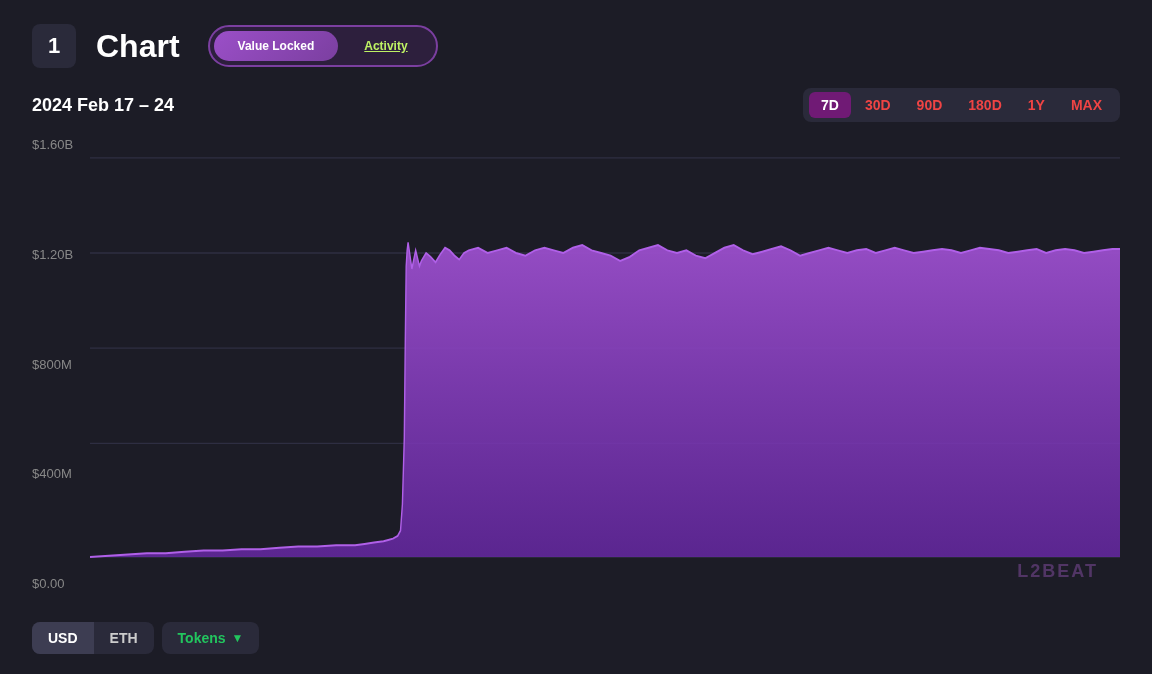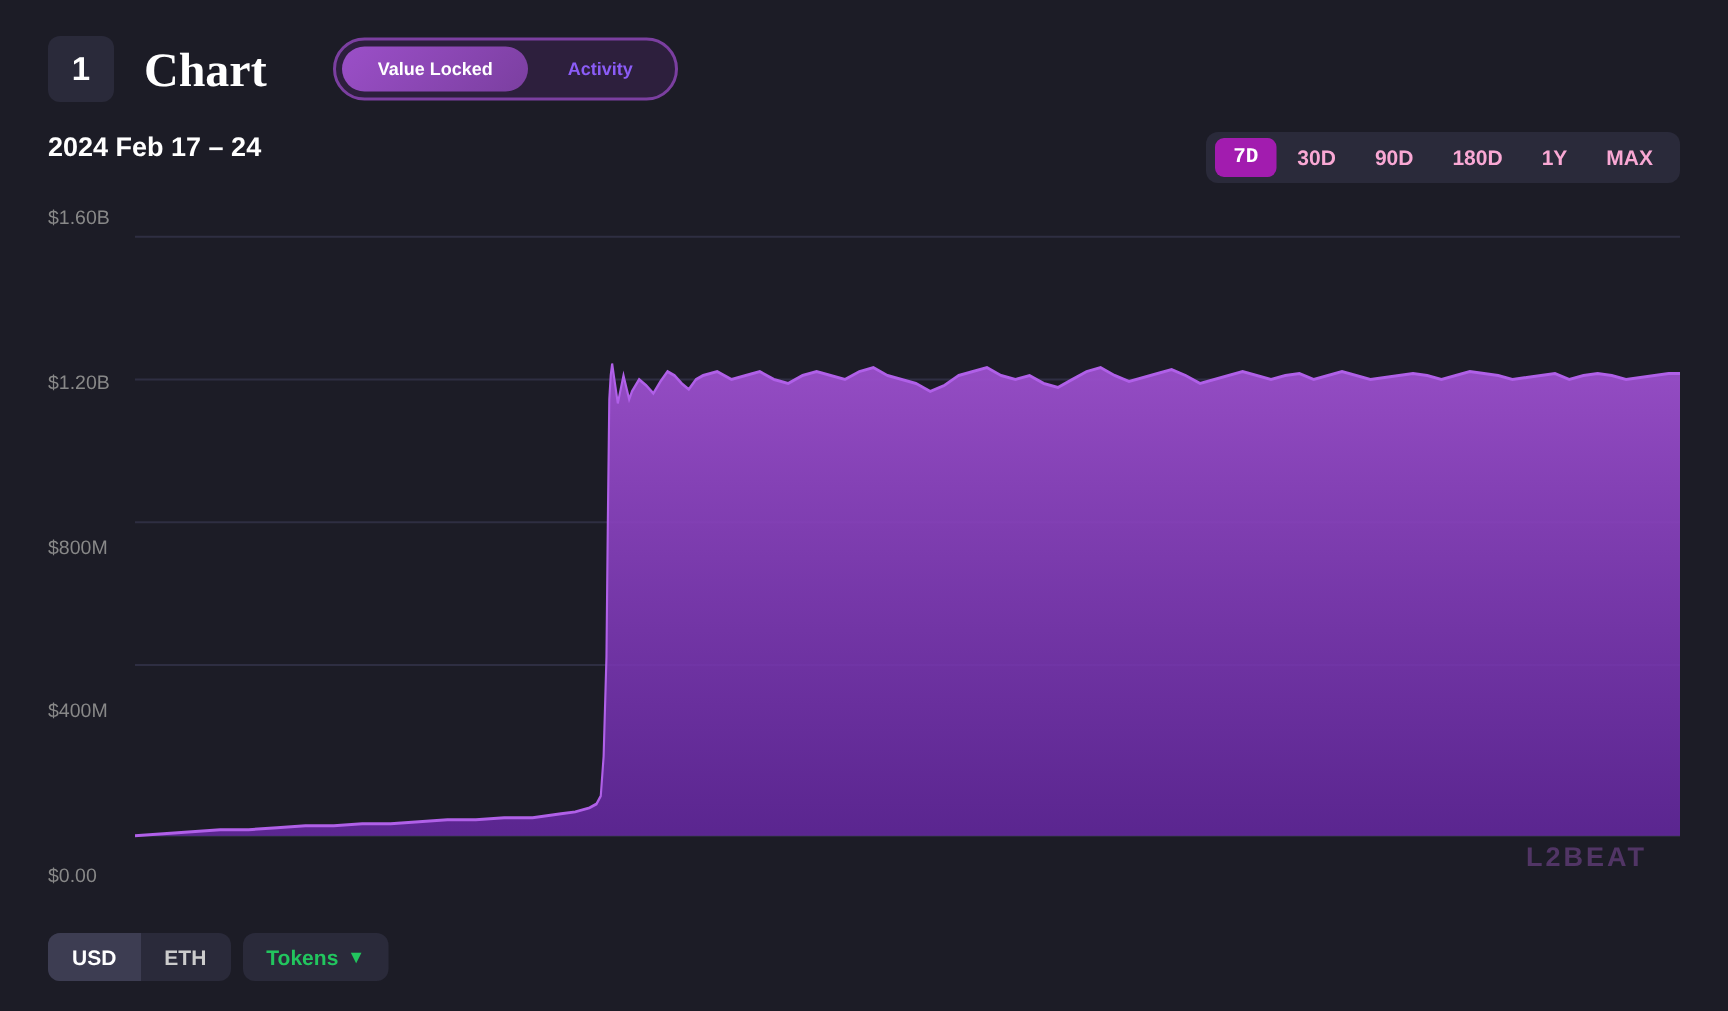--- a/index.html
+++ b/index.html
@@ -37,22 +37,21 @@
       height: 44px;
       display: flex;
       align-items: center;
       justify-content: center;
       border-radius: 8px;
     }
     .chart-title {
       font-size: 32px;
       font-weight: 700;
       color: #fff;
-      margin-right: 24px;
-      font-family: Liberation Serif, serif;
+      margin-right: 8px;
     }
     .tab-group {
       display: flex;
       background: #2d1f3d;
       border: 2px solid #7b3fa0;
       border-radius: 30px;
       padding: 4px;
       gap: 2px;
     }
     .tab-btn {
@@ -63,25 +62,27 @@
       font-size: 12px;
       font-weight: 600;
       transition: all 0.2s;
     }
     .tab-btn.active {
       background: linear-gradient(135deg, #9b4fc8, #7b3fa0);
       color: #fff;
     }
     .tab-btn.inactive {
       background: transparent;
-      color: #8b5cf6;
+      color: #bef264;
+      text-decoration: underline;
     }
     
     .controls-row {
       display: flex;
+      align-items: center;
       justify-content: space-between;
       margin-bottom: 12px;
     }
     .date-range {
       font-size: 18px;
       font-weight: 700;
       color: #fff;
     }
     .time-range-group {
       display: flex;
@@ -91,26 +92,25 @@
       padding: 4px 6px;
     }
     .time-btn {
       padding: 5px 12px;
       border-radius: 6px;
       border: none;
       cursor: pointer;
       font-size: 14px;
       font-weight: 600;
       background: transparent;
-      color: #f9a8d4;
+      color: #ef4444;
     }
     .time-btn.active {
-      background: #a21caf;
-      color: #fff;
-      font-family: Liberation Mono, monospace;
+      background: #701a75;
+      color: #fff;
     }
     
     .chart-area {
       flex: 1;
       position: relative;
       display: flex;
       flex-direction: column;
       margin-bottom: 12px;
       align-items: flex-end;
     }

